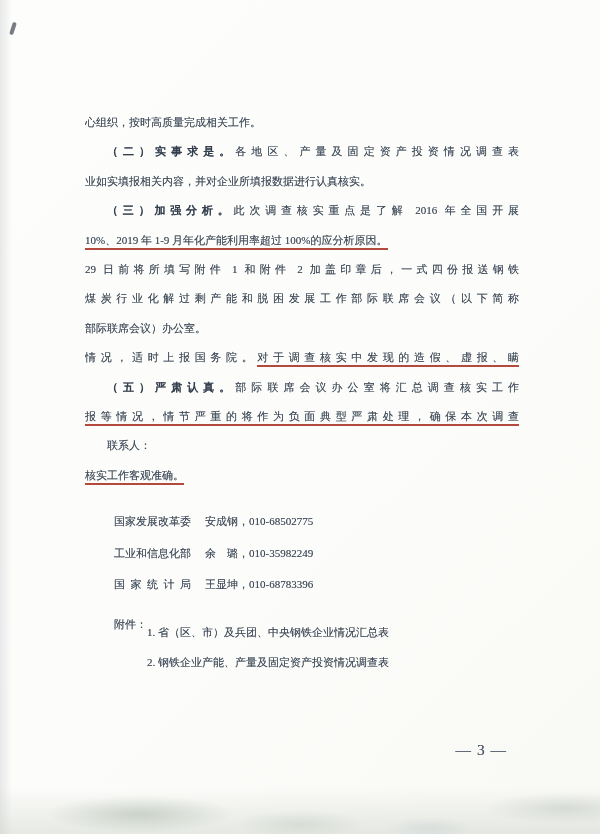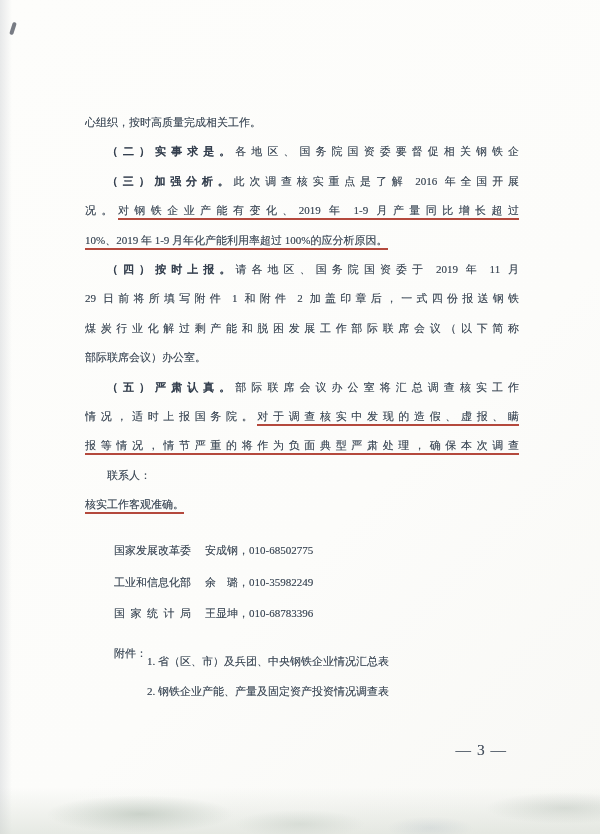--- a/index.html
+++ b/index.html
@@ -63,30 +63,29 @@
 </head>
 <body>
 
 <div class="sheet">
   <div class="scan-left"></div>
   <div class="mark-topleft"></div>
 
   <div class="doc">
     <div id="lines-host">
         <div class="line"><span>心组织，按时高质量完成相关工作。</span></div>
-        <div class="line just ind"><span class="bold">（二）实事求是。</span><span>各地区、国务院国资委要督促相关钢铁企</span></div>
+        <div class="line just ind"><span class="bold">（二）实事求是。</span><span>各地区、产量及固定资产投资情况调查表</span></div>
+        <div class="line"><span>业如实填报相关内容，并对企业所填报数据进行认真核实。</span></div>
         <div class="line just ind"><span class="bold">（三）加强分析。</span><span>此次调查核实重点是了解 2016 年全国开展</span></div>
-        <div class="line just"><span>况。</span><span class="ul">对钢铁企业产能有变化、2019 年 1-9 月产量同比增长超过</span></div>
         <div class="line"><span class="ul">10%、2019 年 1-9 月年化产能利用率超过 100%的应分析原因。</span></div>
-        <div class="line just ind"><span class="bold">（四）按时上报。</span><span>请各地区、国务院国资委于 2019 年 11 月</span></div>
         <div class="line just"><span>29 日前将所填写附件 1 和附件 2 加盖印章后，一式四份报送钢铁</span></div>
         <div class="line just"><span>煤炭行业化解过剩产能和脱困发展工作部际联席会议（以下简称</span></div>
         <div class="line"><span>部际联席会议）办公室。</span></div>
+        <div class="line just"><span>情况，适时上报国务院。</span><span class="ul">对于调查核实中发现的造假、虚报、瞒</span></div>
         <div class="line just ind"><span class="bold">（五）严肃认真。</span><span>部际联席会议办公室将汇总调查核实工作</span></div>
-        <div class="line just"><span>情况，适时上报国务院。</span><span class="ul">对于调查核实中发现的造假、虚报、瞒</span></div>
         <div class="line just"><span class="ul">报等情况，情节严重的将作为负面典型严肃处理，确保本次调查</span></div>
         <div class="line ind"><span>联系人：</span></div>
         <div class="line"><span class="ul">核实工作客观准确。</span></div>
       </div>
 
     <div class="contacts" id="contacts-host">
         <div class="contact-row"><span class="org">国家发展改革委</span><span class="person">安成钢</span><span>，010-68502775</span></div>
         <div class="contact-row"><span class="org">工业和信息化部</span><span class="person">余璐</span><span>，010-35982249</span></div>
         <div class="contact-row"><span class="org">国家统计局</span><span class="person">王显坤</span><span>，010-68783396</span></div>
       </div>

